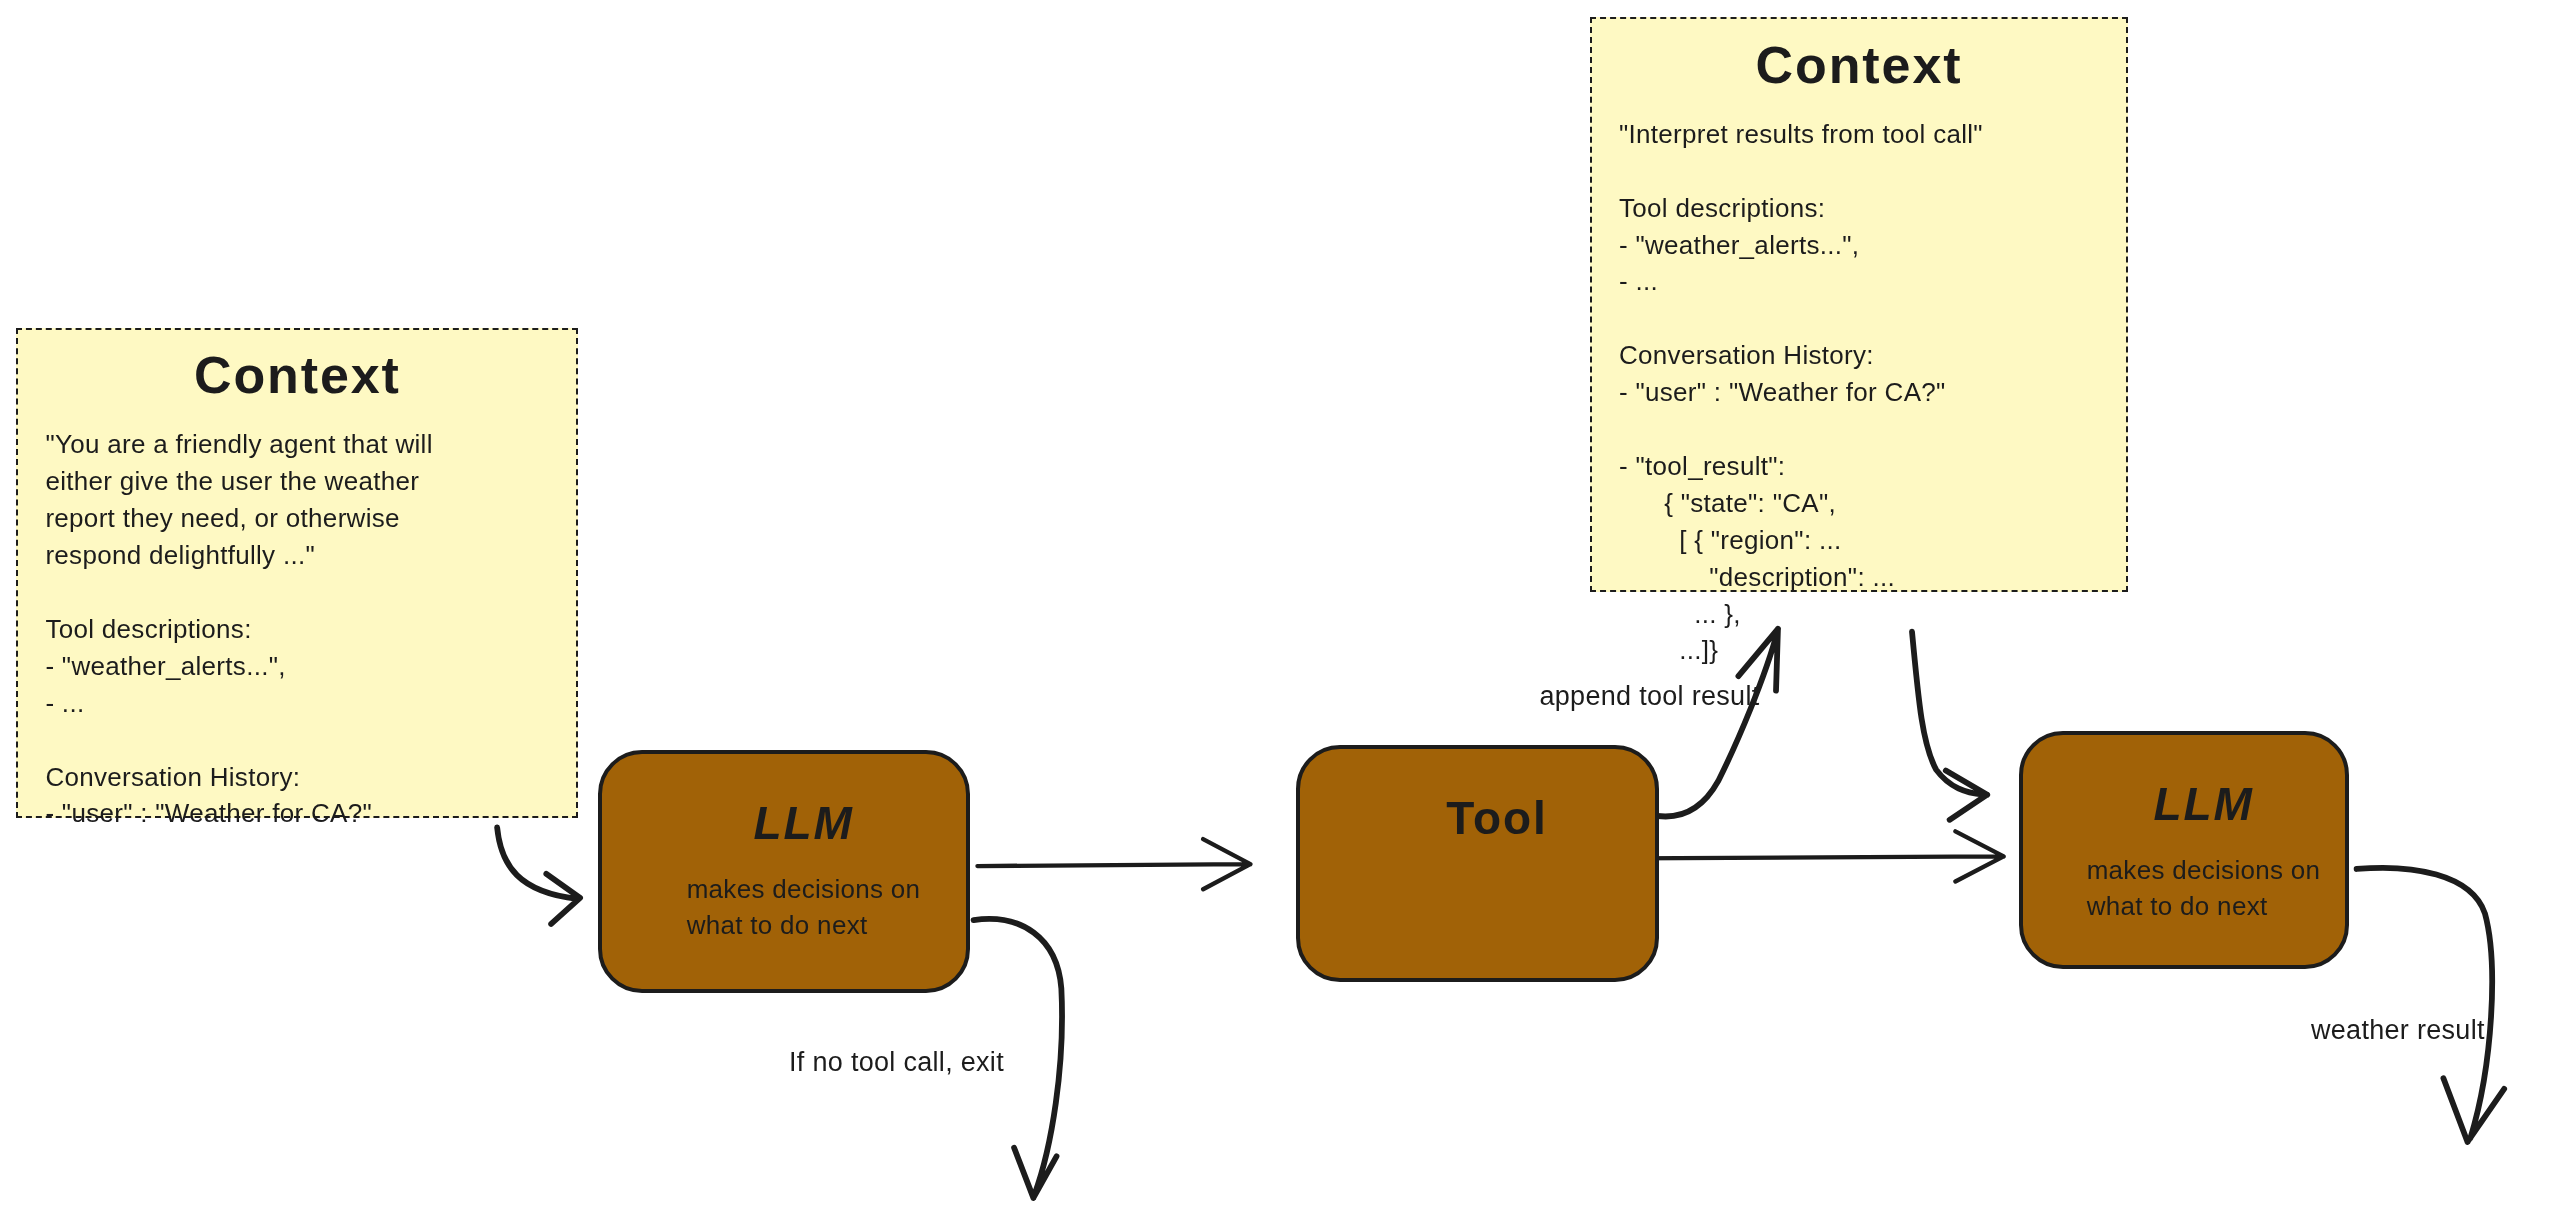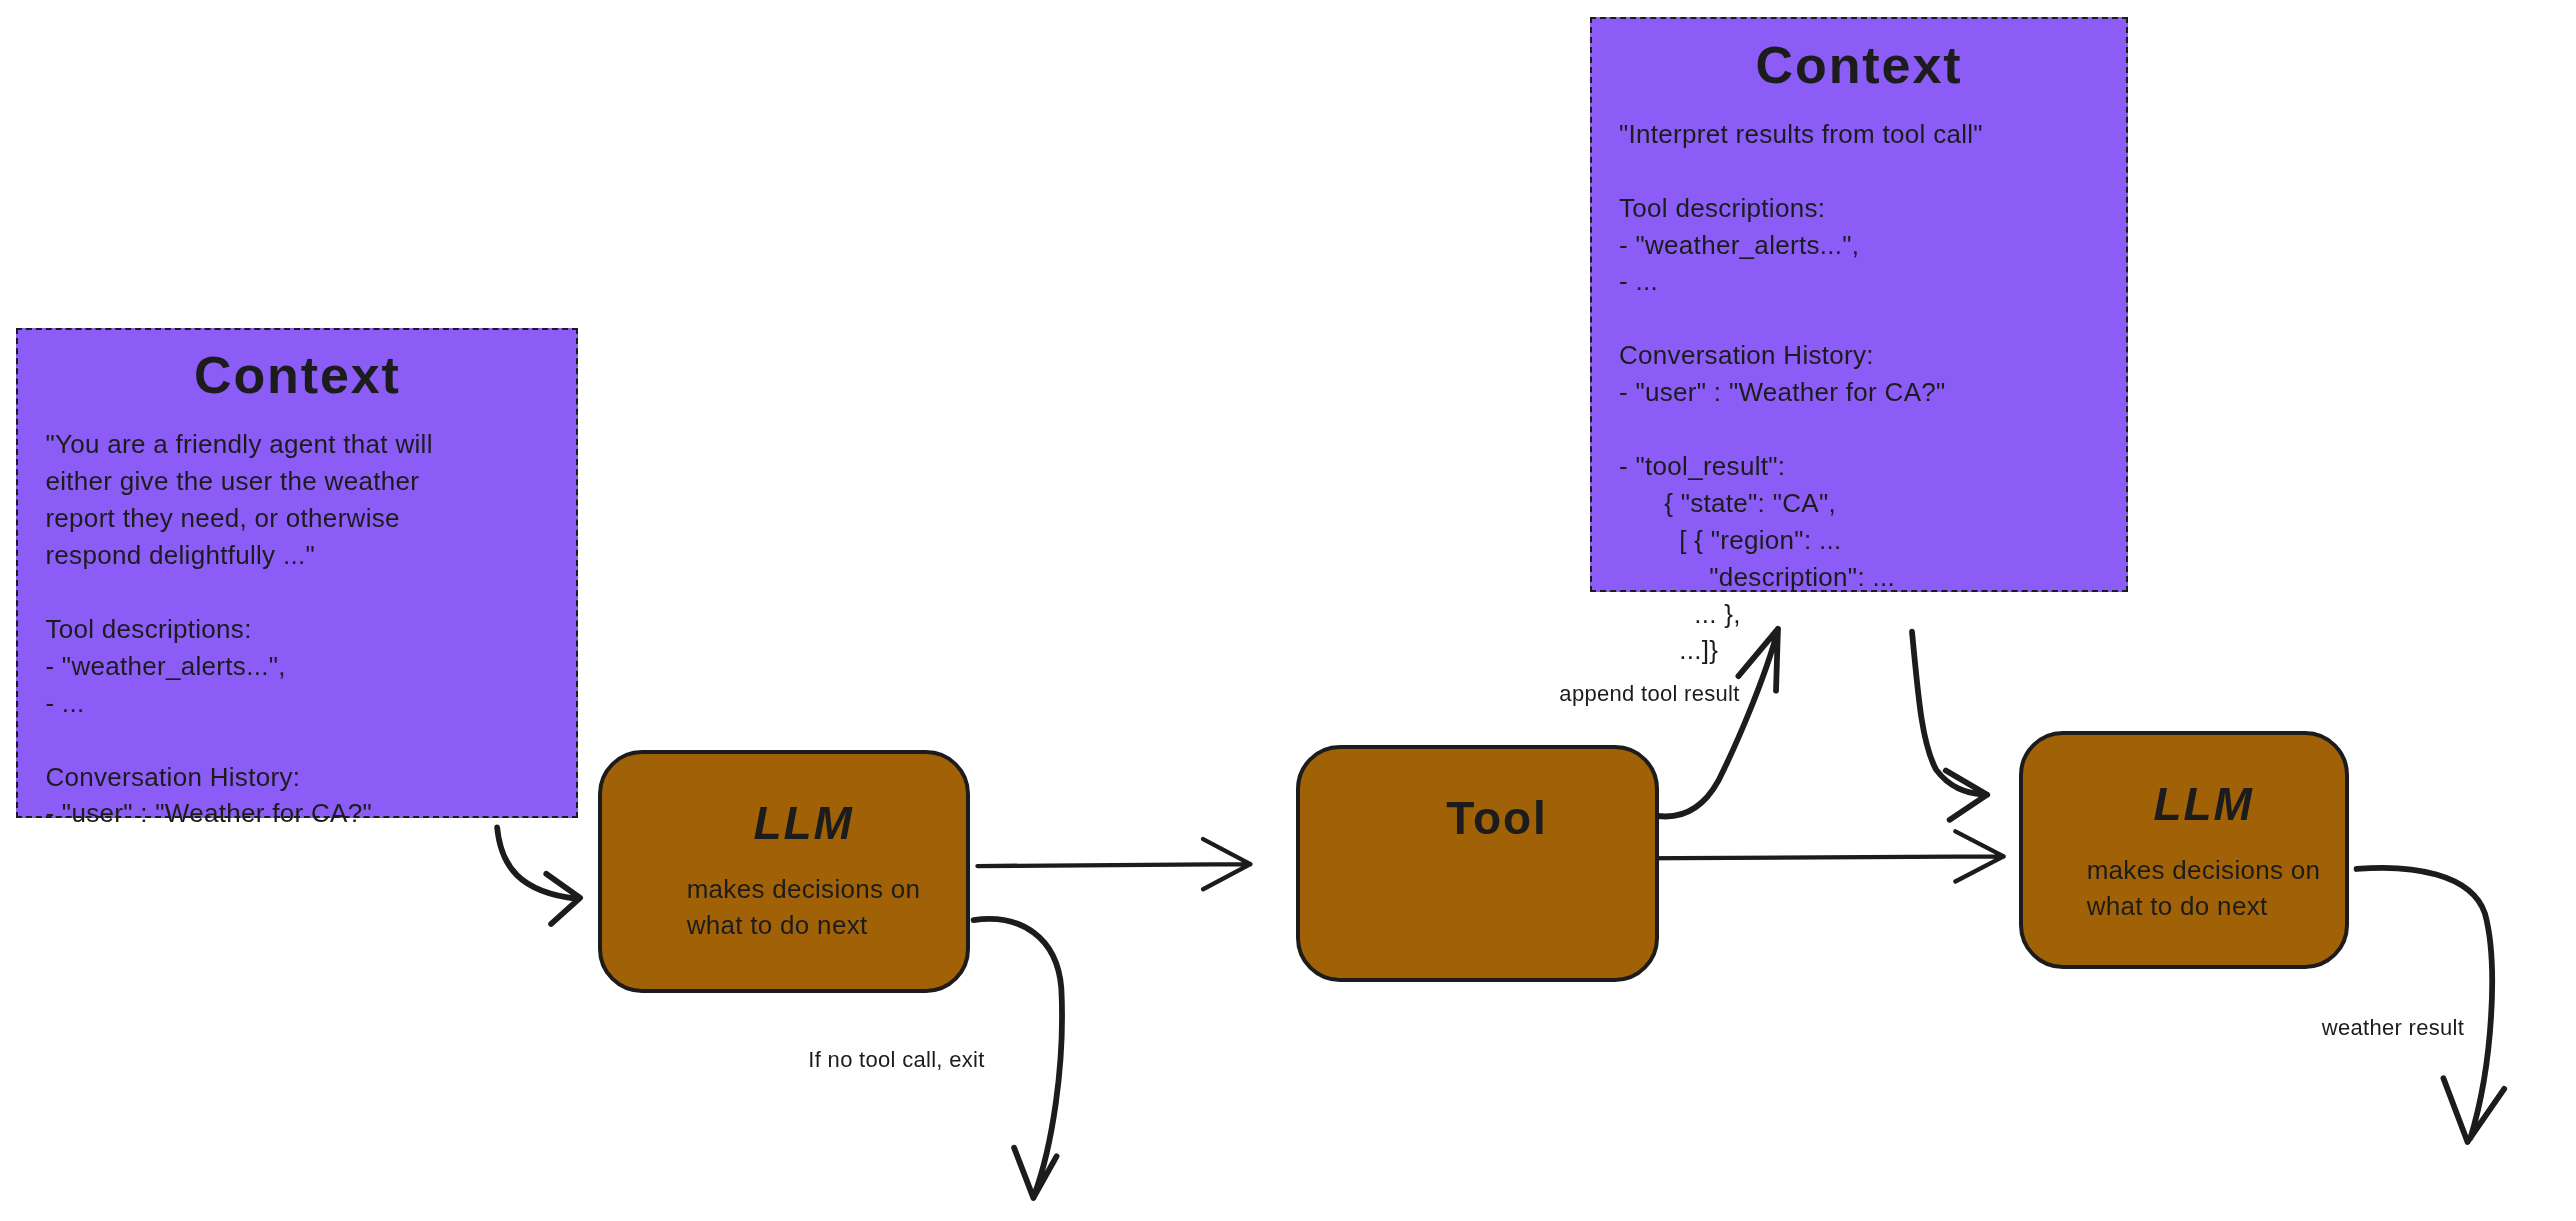--- a/index.html
+++ b/index.html
@@ -34,21 +34,21 @@
     stroke-linejoin: round;
   }
   .stroke-thick { stroke-width: 6px; }
   .stroke-thin  { stroke-width: 4.5px; }
 
   
   .ctx-box {
     position: absolute;
     box-sizing: border-box;
     border: 2.9px dashed #1c1c1c;
-    background: #8b5cf6;
+    background: #fef9c3;
     padding: 15.4px 27px 9.6px 27px;
   }
   .ctx-title {
     text-align: center;
     font-size: 52px;
     font-weight: bold;
     letter-spacing: 1.9px;
     margin-bottom: 21px;
   }
   .ctx-body {
@@ -81,21 +81,21 @@
     text-align: left;
     font-size: 26px;
     line-height: 1.4;
     white-space: pre-wrap;
     margin-top: 25px;
     letter-spacing: 0.3px;
   }
 
   .float-label {
     position: absolute;
-    font-size: 22px;
+    font-size: 27px;
     text-align: center;
     letter-spacing: 0.3px;
     white-space: nowrap;
   }
 </style>
 </head>
 <body>
 
 <div class="canvas">
 

